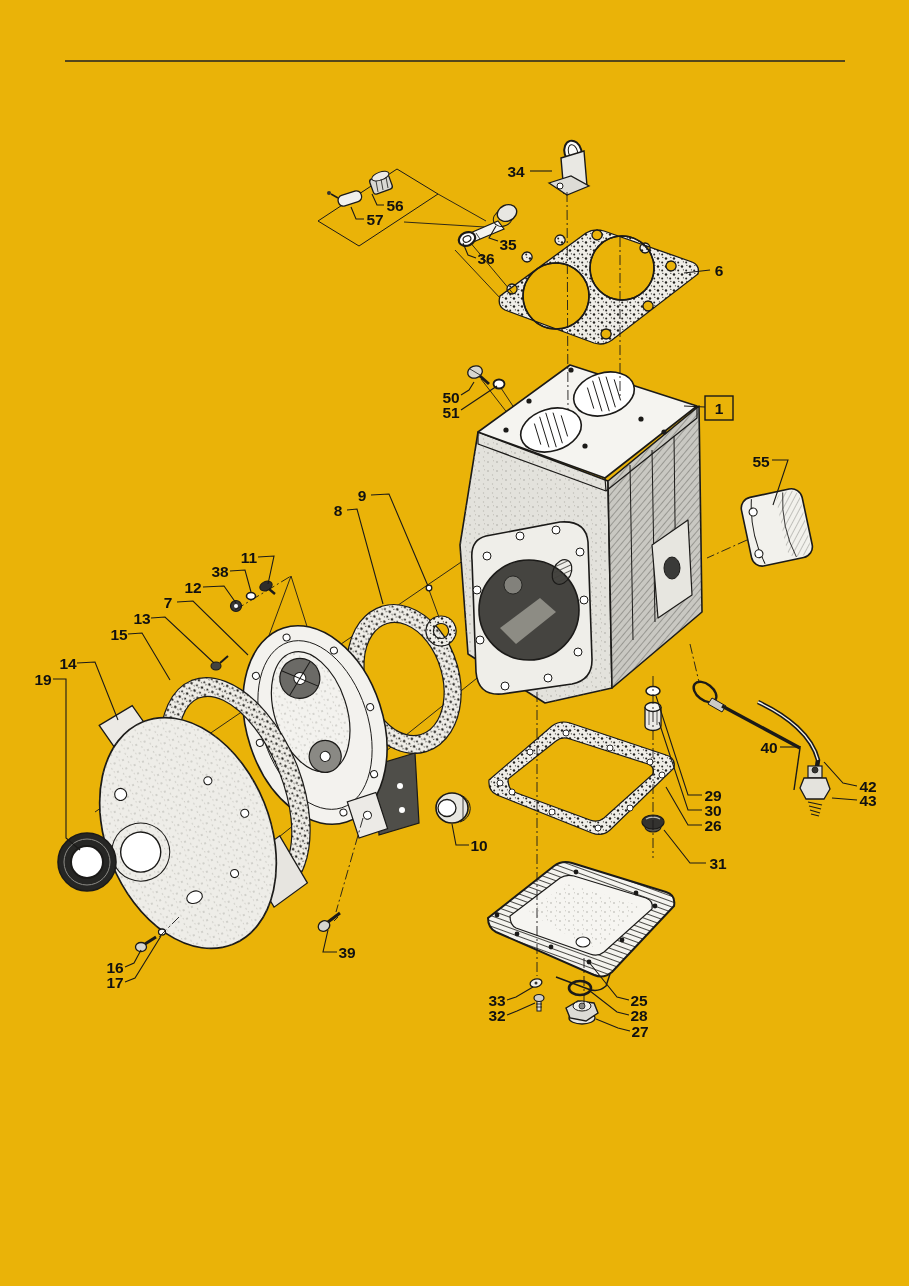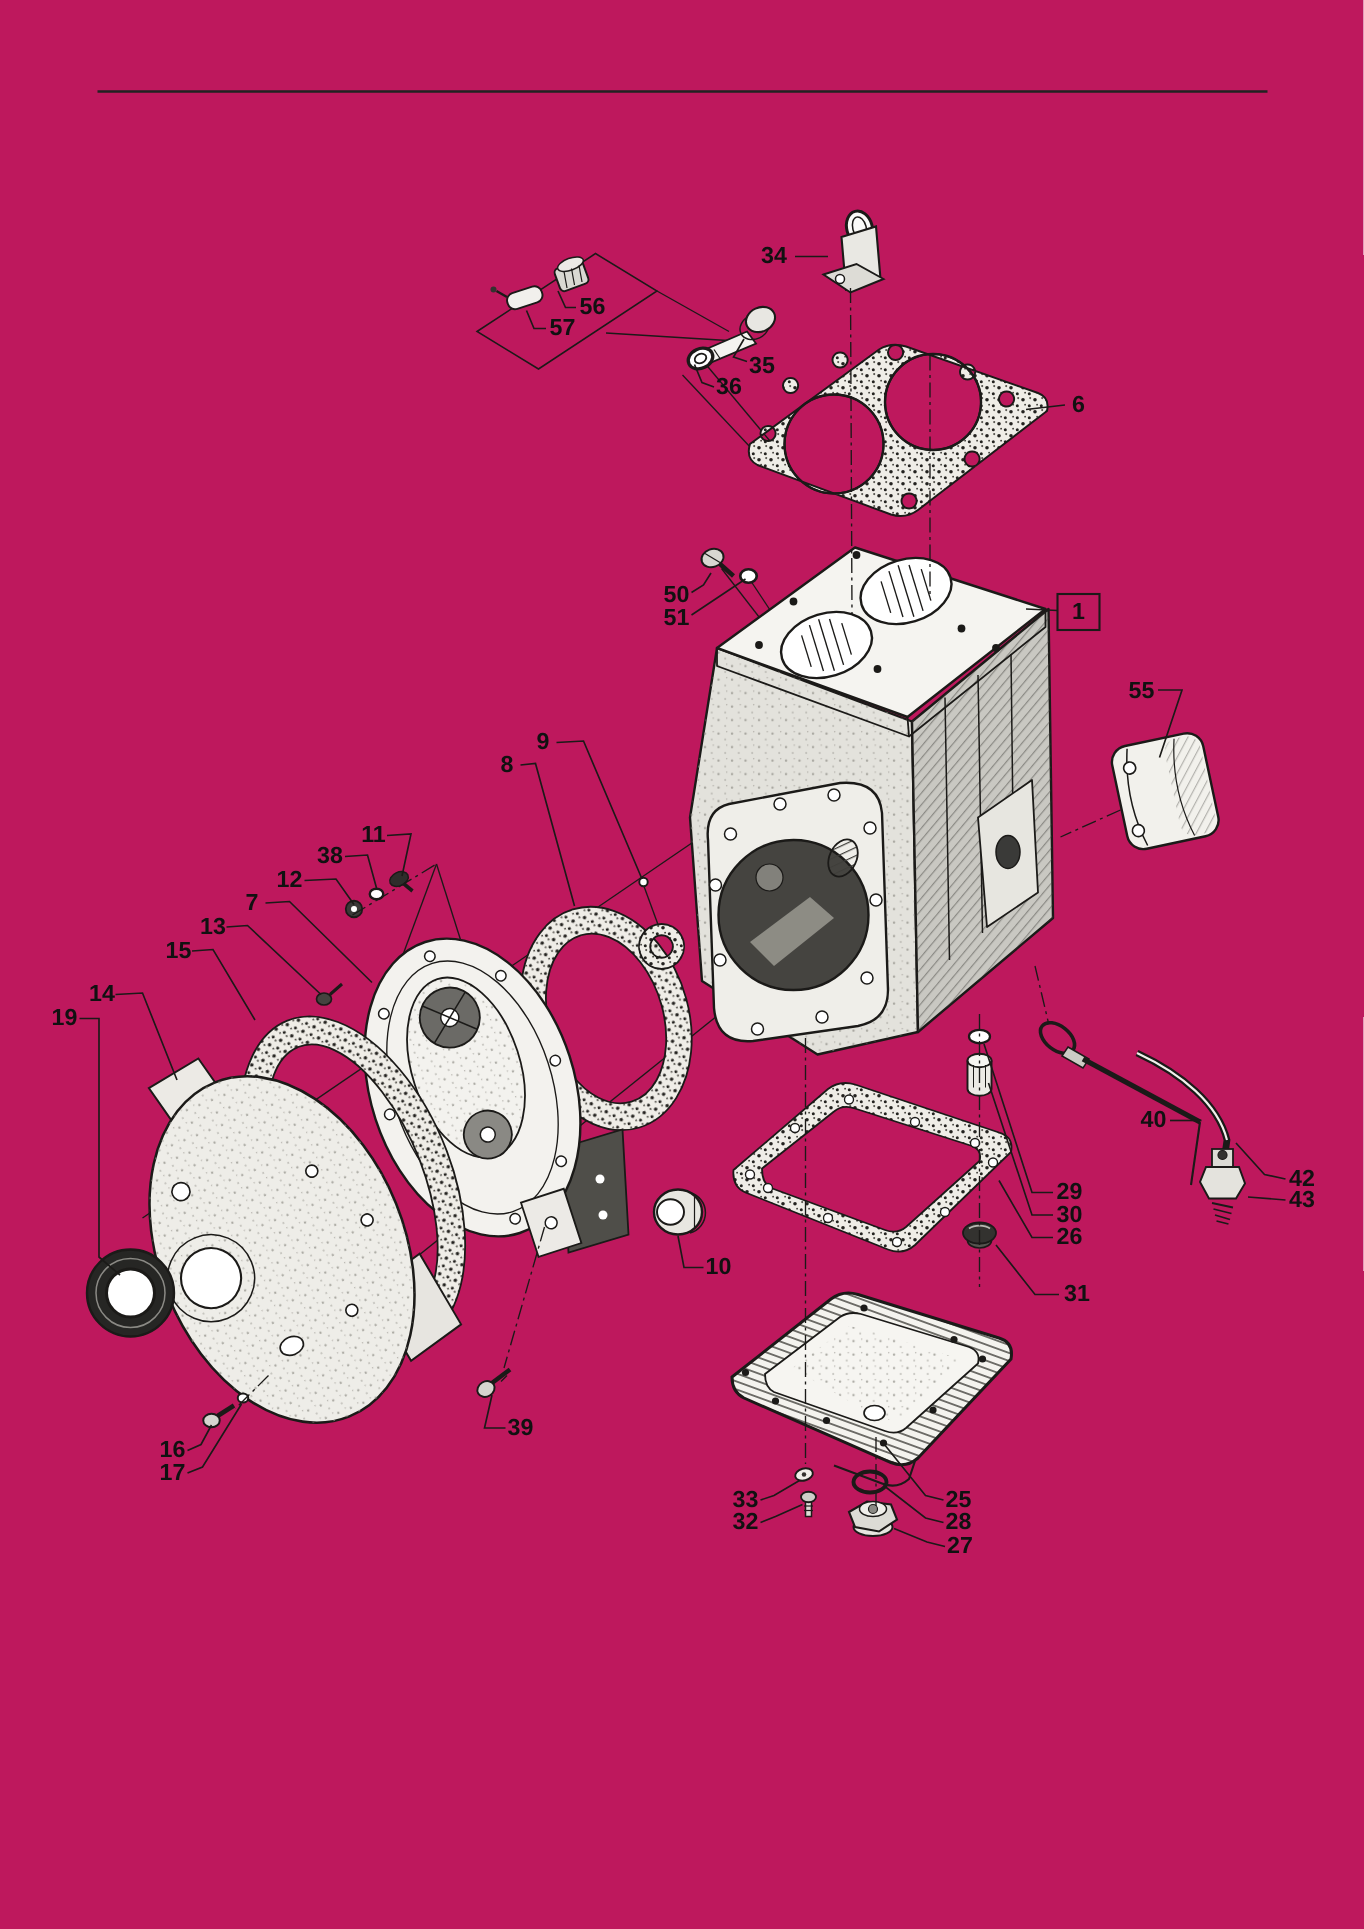--- a/index.html
+++ b/index.html
@@ -1,16 +1,16 @@
 <!DOCTYPE html>
 <html><head>
 <meta charset="utf-8">
 <style>
   html,body{margin:0;padding:0;background:#ffffff;}
-  .page{position:relative;width:909px;height:1286px;background:#be185d;overflow:hidden;
+  .page{position:relative;width:909px;height:1286px;background:#eab308;overflow:hidden;
         font-family:"Liberation Sans",sans-serif;}
   svg{position:absolute;left:0;top:0;}
   .callout{font-family:"Liberation Sans",sans-serif;font-size:15.5px;font-weight:bold;fill:#111;}
   .leader{fill:none;stroke:#1b1a18;stroke-width:1.1;}
   .callout-box{fill:none;stroke:#1b1a18;stroke-width:1.4;}
   .thin{stroke:#1b1a18;stroke-width:0.9;fill:none;}
   .dashdot{stroke:#1b1a18;stroke-width:0.9;fill:none;stroke-dasharray:10 3 2 3;}
 </style>
 </head>
 <body>

